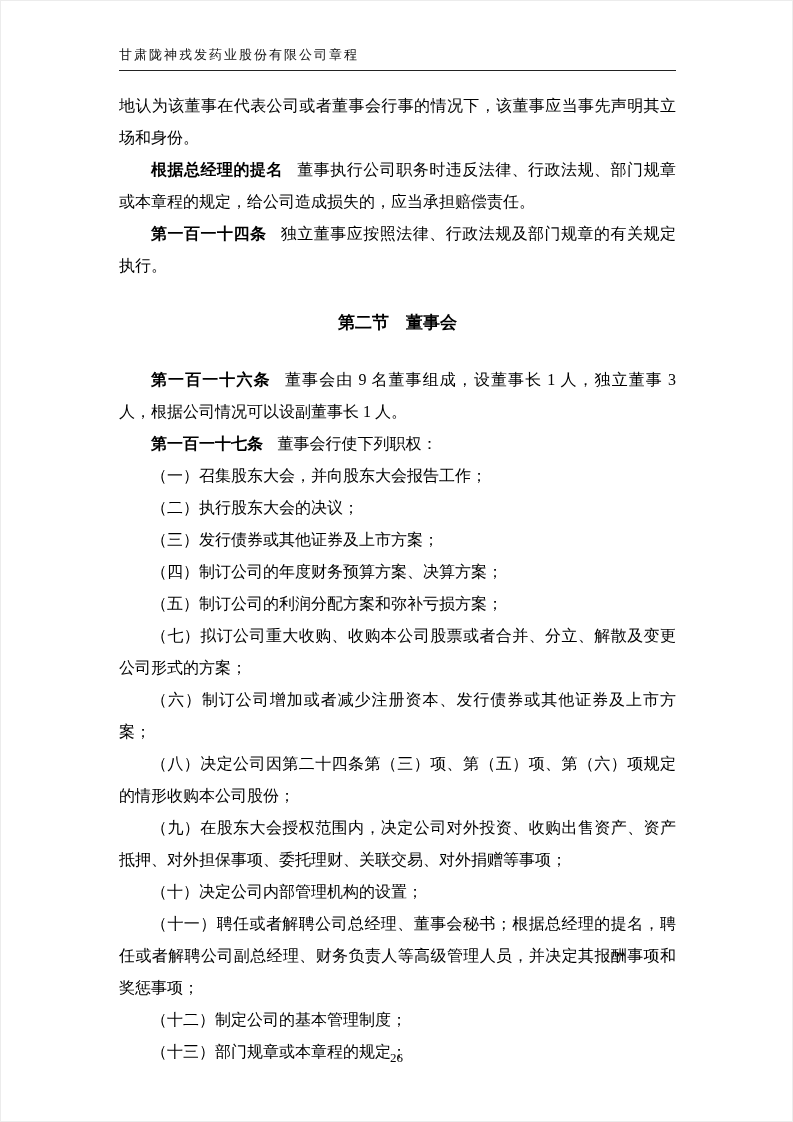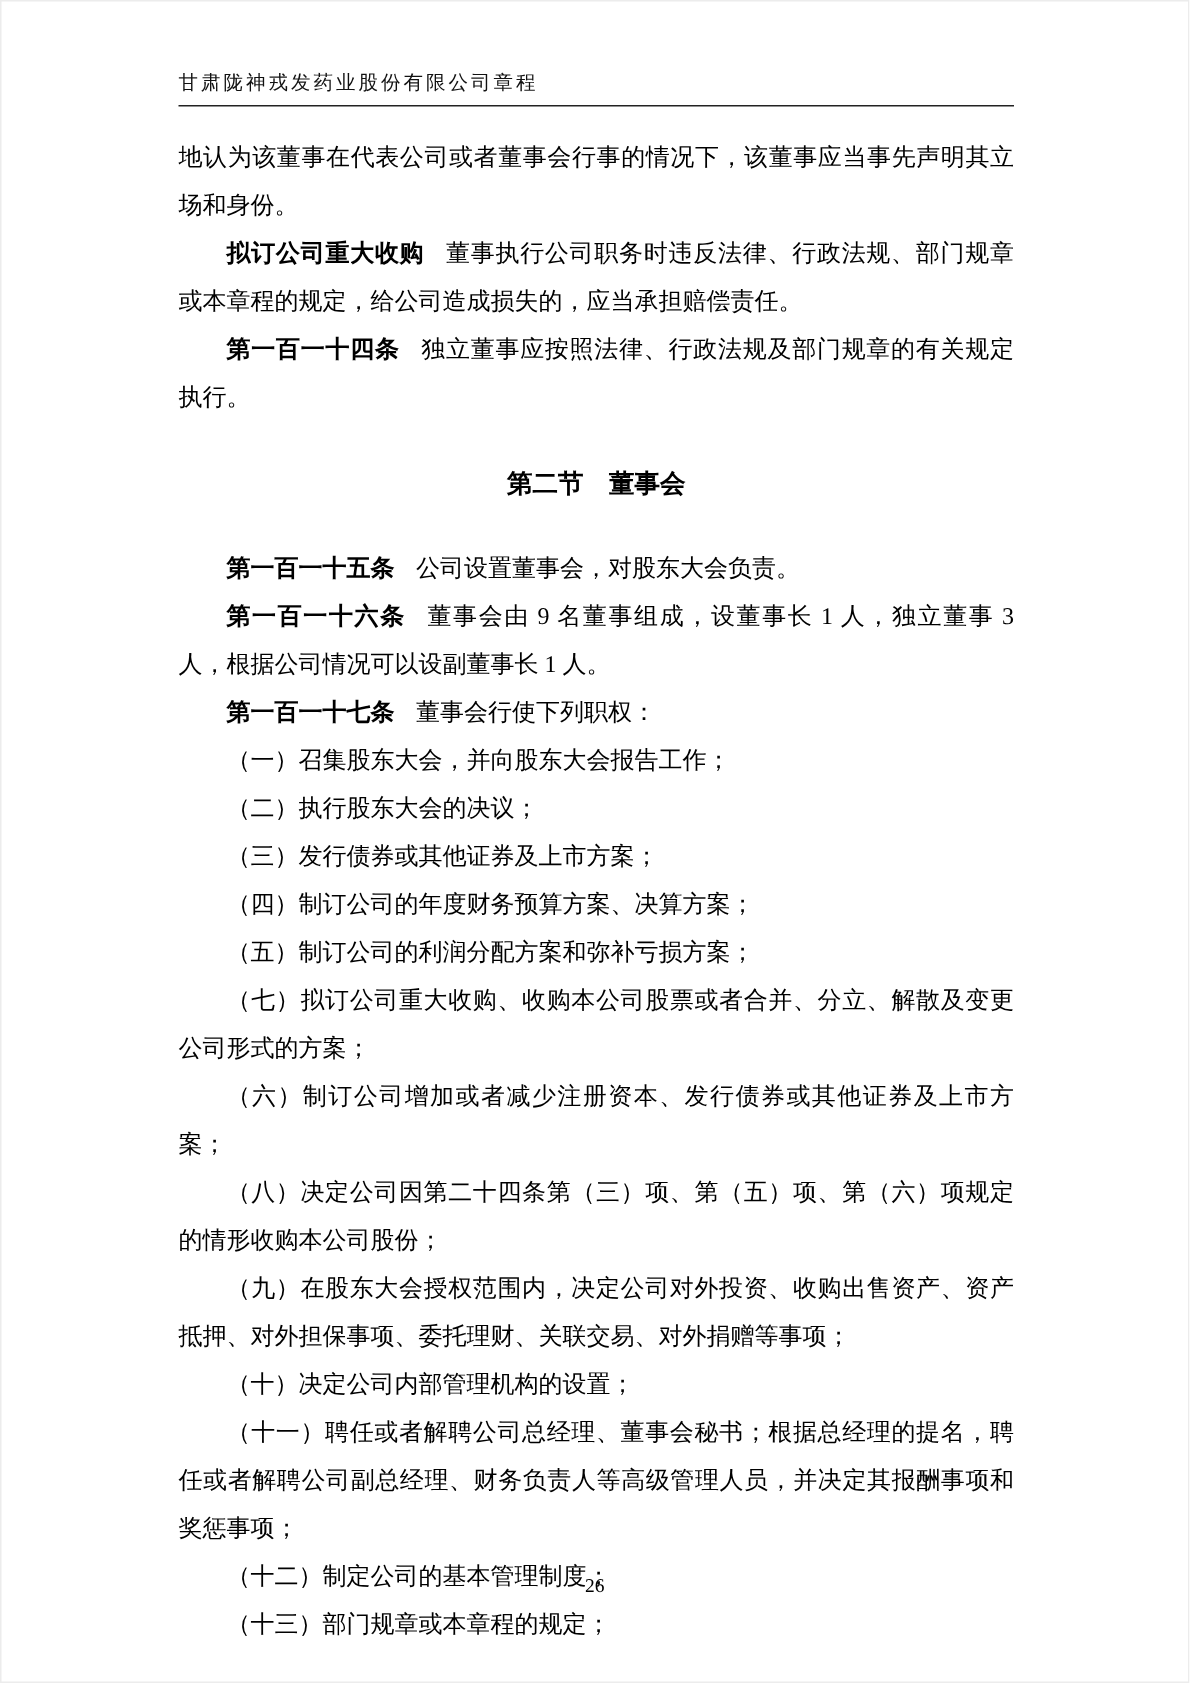--- a/index.html
+++ b/index.html
@@ -73,27 +73,26 @@
 
   <header class="page-header">
     <div class="header-title">甘肃陇神戎发药业股份有限公司章程</div>
     <div class="header-rule"></div>
   </header>
 
   <main class="content">
 
     <p class="para no-indent">地认为该董事在代表公司或者董事会行事的情况下，该董事应当事先声明其立场和身份。</p>
 
-    <p class="para"><span class="article-label">拟订公司重大收购</span><span>董事执行公司职务时违反法律、行政法规、部门规章或本章程的规定，给公司造成损失的，应当承担赔偿责任。</span></p>
+    <p class="para"><span class="article-label">根据总经理的提名</span><span>董事执行公司职务时违反法律、行政法规、部门规章或本章程的规定，给公司造成损失的，应当承担赔偿责任。</span></p>
 
     <p class="para"><span class="article-label">第一百一十四条</span><span>独立董事应按照法律、行政法规及部门规章的有关规定执行。</span></p>
 
     <h2 class="section-heading">第二节　董事会</h2>
 
-    <p class="para"><span class="article-label">第一百一十五条</span><span>公司设置董事会，对股东大会负责。</span></p>
 
     <p class="para"><span class="article-label">第一百一十六条</span><span>董事会由 9 名董事组成，设董事长 1 人，独立董事 3 人，根据公司情况可以设副董事长 1 人。</span></p>
 
     <p class="para"><span class="article-label">第一百一十七条</span><span>董事会行使下列职权：</span></p>
 
     <p class="para">（一）召集股东大会，并向股东大会报告工作；</p>
     <p class="para">（二）执行股东大会的决议；</p>
     <p class="para">（三）发行债券或其他证券及上市方案；</p>
     <p class="para">（四）制订公司的年度财务预算方案、决算方案；</p>
     <p class="para">（五）制订公司的利润分配方案和弥补亏损方案；</p>

